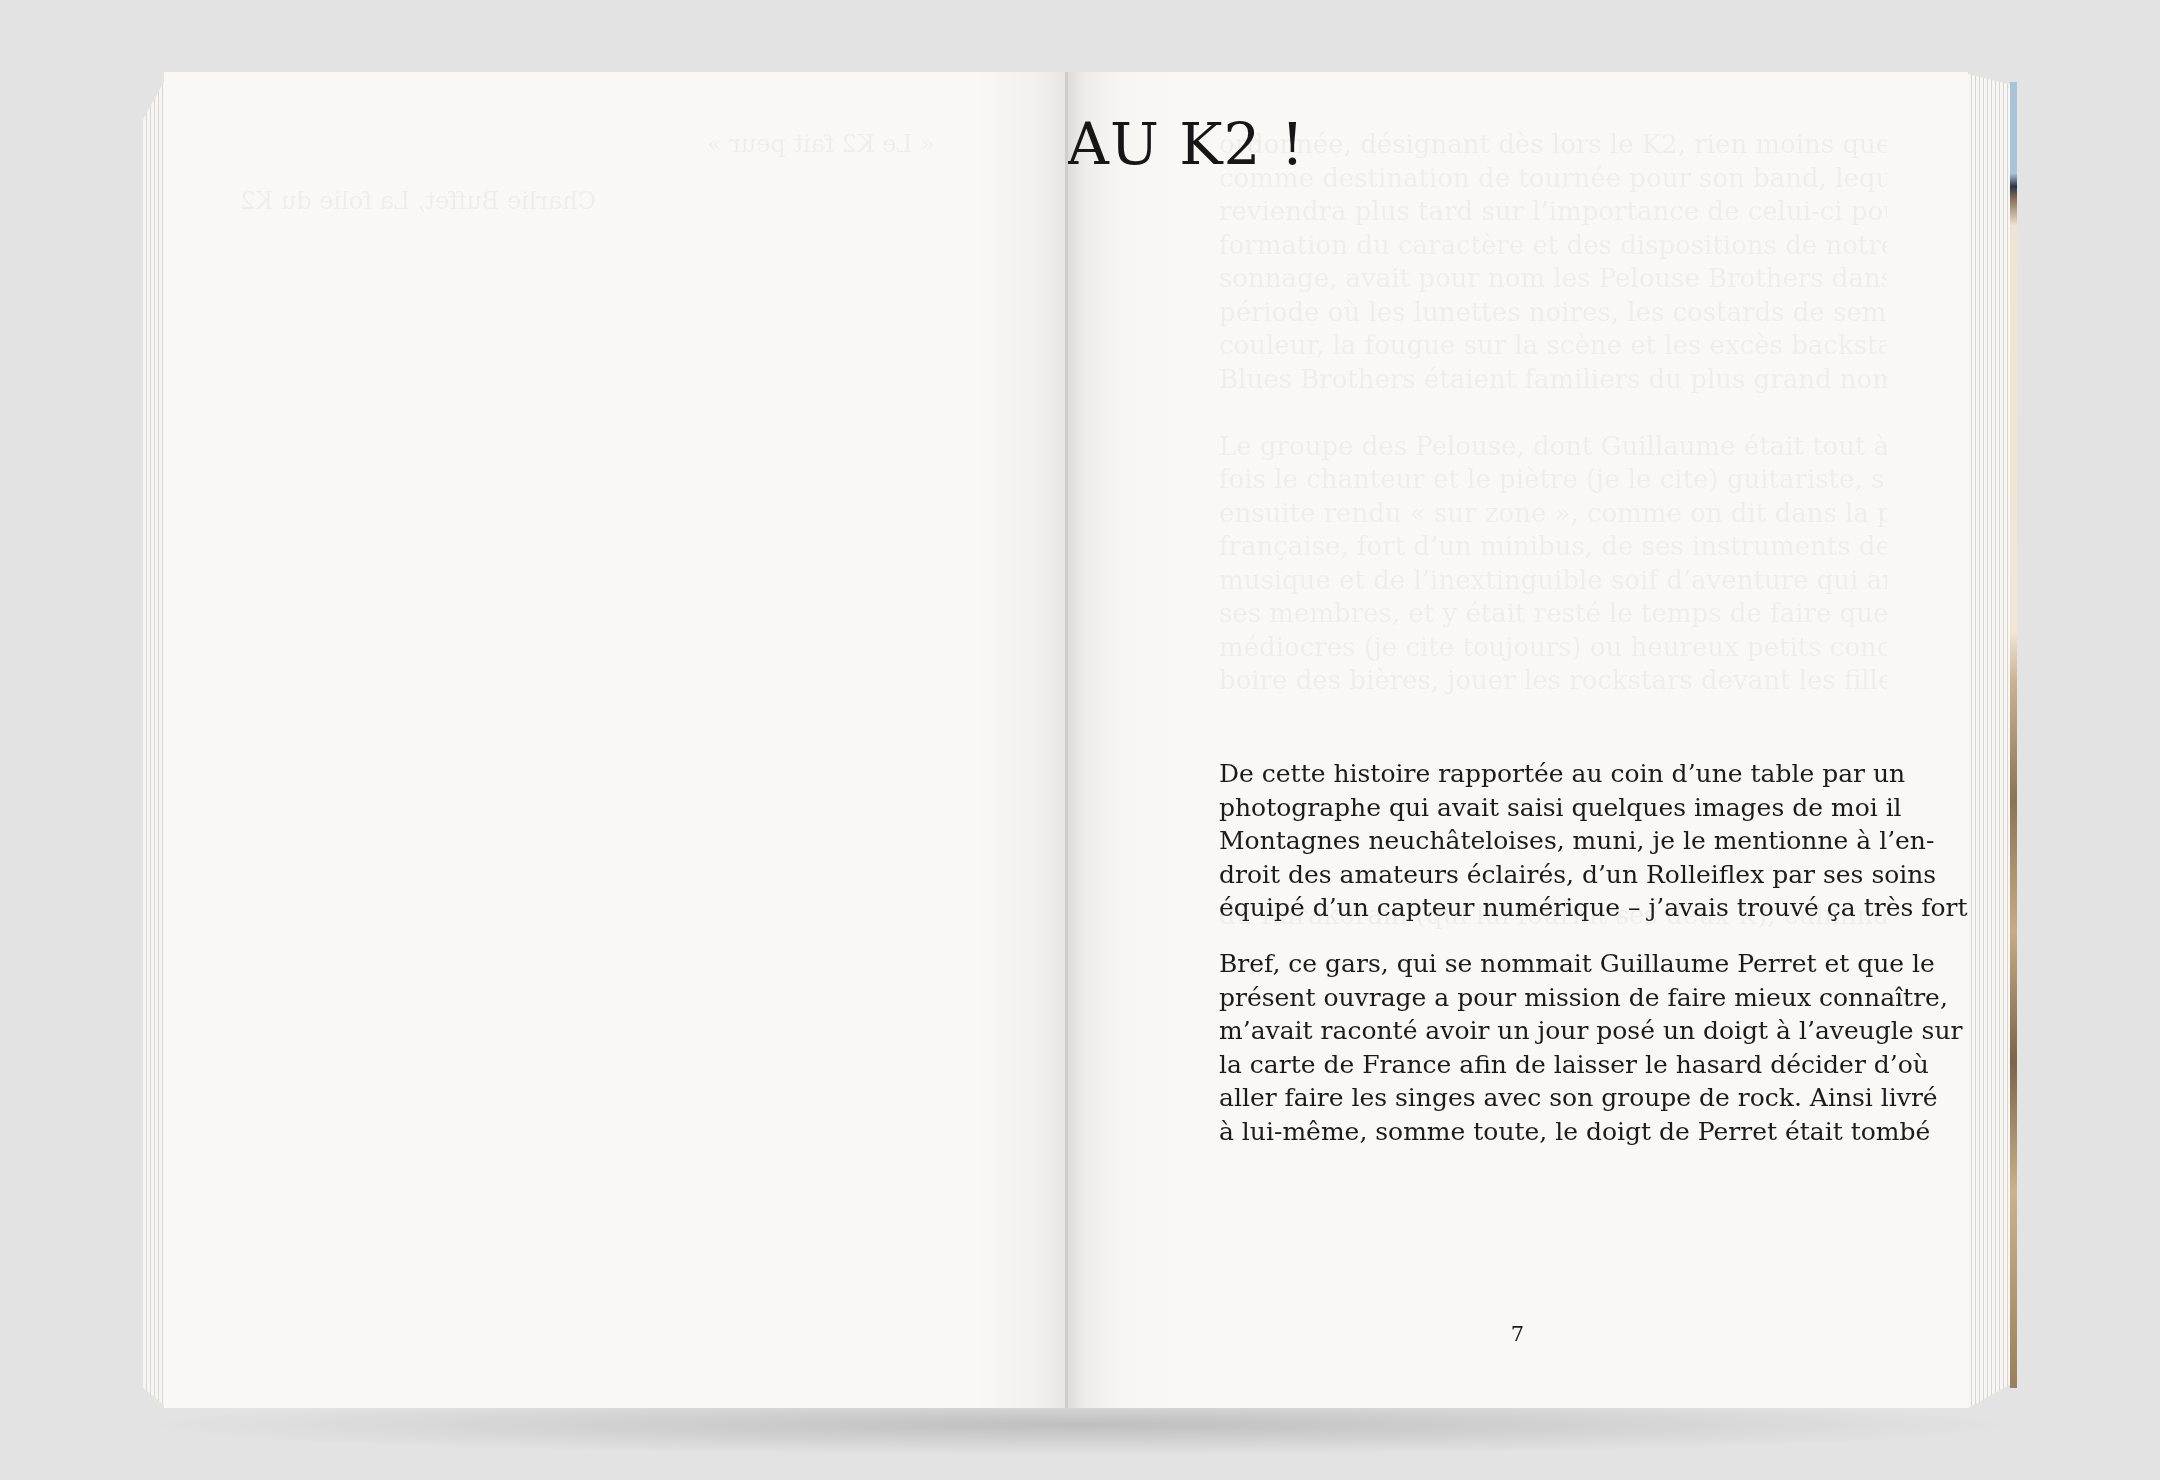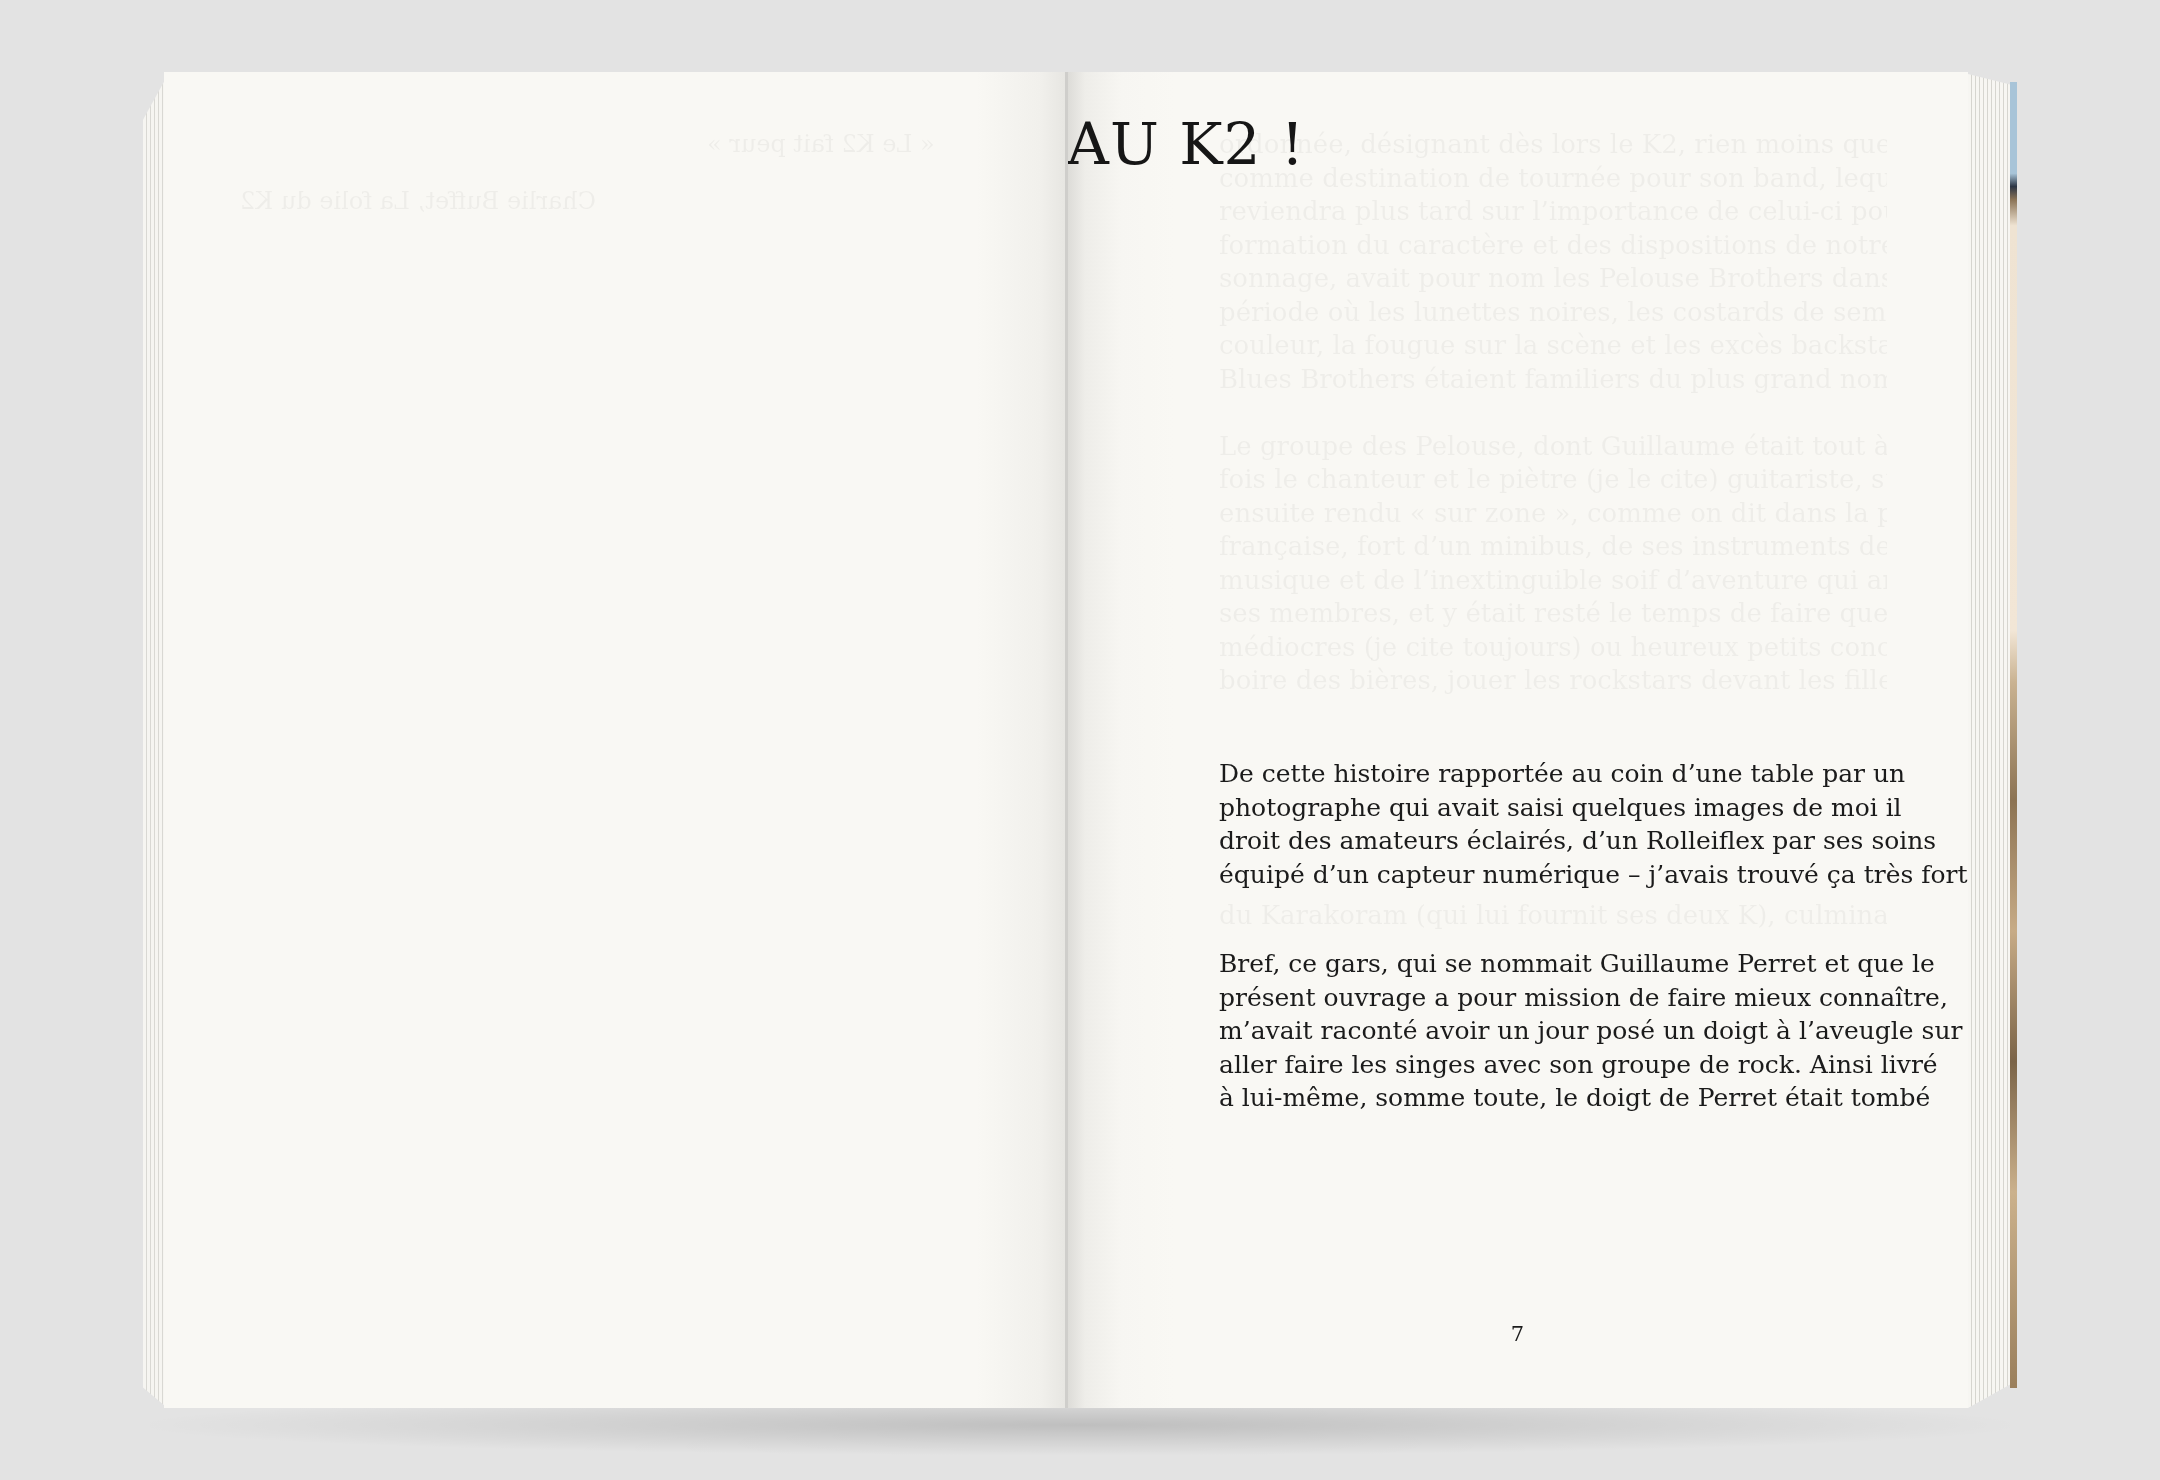--- a/index.html
+++ b/index.html
@@ -87,27 +87,29 @@
       <div style="height: 33.5px;"></div>
       <div style="height: 33.5px;">du Karakoram (qui lui fournit ses deux K), culminant à</div>
     </div>
 
   <div class="title">AU K2 !</div>
 
 
   <div class="para" id="para-0" style="top:678px;margin-top:7px;">
       <div>De cette histoire rapportée au coin d’une table par un</div>
       <div>photographe qui avait saisi quelques images de moi il</div>
+      <div>Montagnes neuchâteloises, muni, je le mentionne à l’en-</div>
       <div>droit des amateurs éclairés, d’un Rolleiflex par ses soins</div>
       <div style="text-align-last: justify;">équipé d’un capteur numérique – j’avais trouvé ça très fort.</div>
     </div>
   <div class="para" id="para-1" style="top:875px;">
       <div>Bref, ce gars, qui se nommait Guillaume Perret et que le</div>
       <div>présent ouvrage a pour mission de faire mieux connaître,</div>
       <div>m’avait raconté avoir un jour posé un doigt à l’aveugle sur</div>
+      <div>la carte de France afin de laisser le hasard décider d’où</div>
       <div>aller faire les singes avec son groupe de rock. Ainsi livré</div>
       <div>à lui-même, somme toute, le doigt de Perret était tombé</div>
     </div>
 
   <div class="page-number">7</div>
 </div>
 
 <div class="spine-line"></div>
 
 <div class="stack-right"></div>

